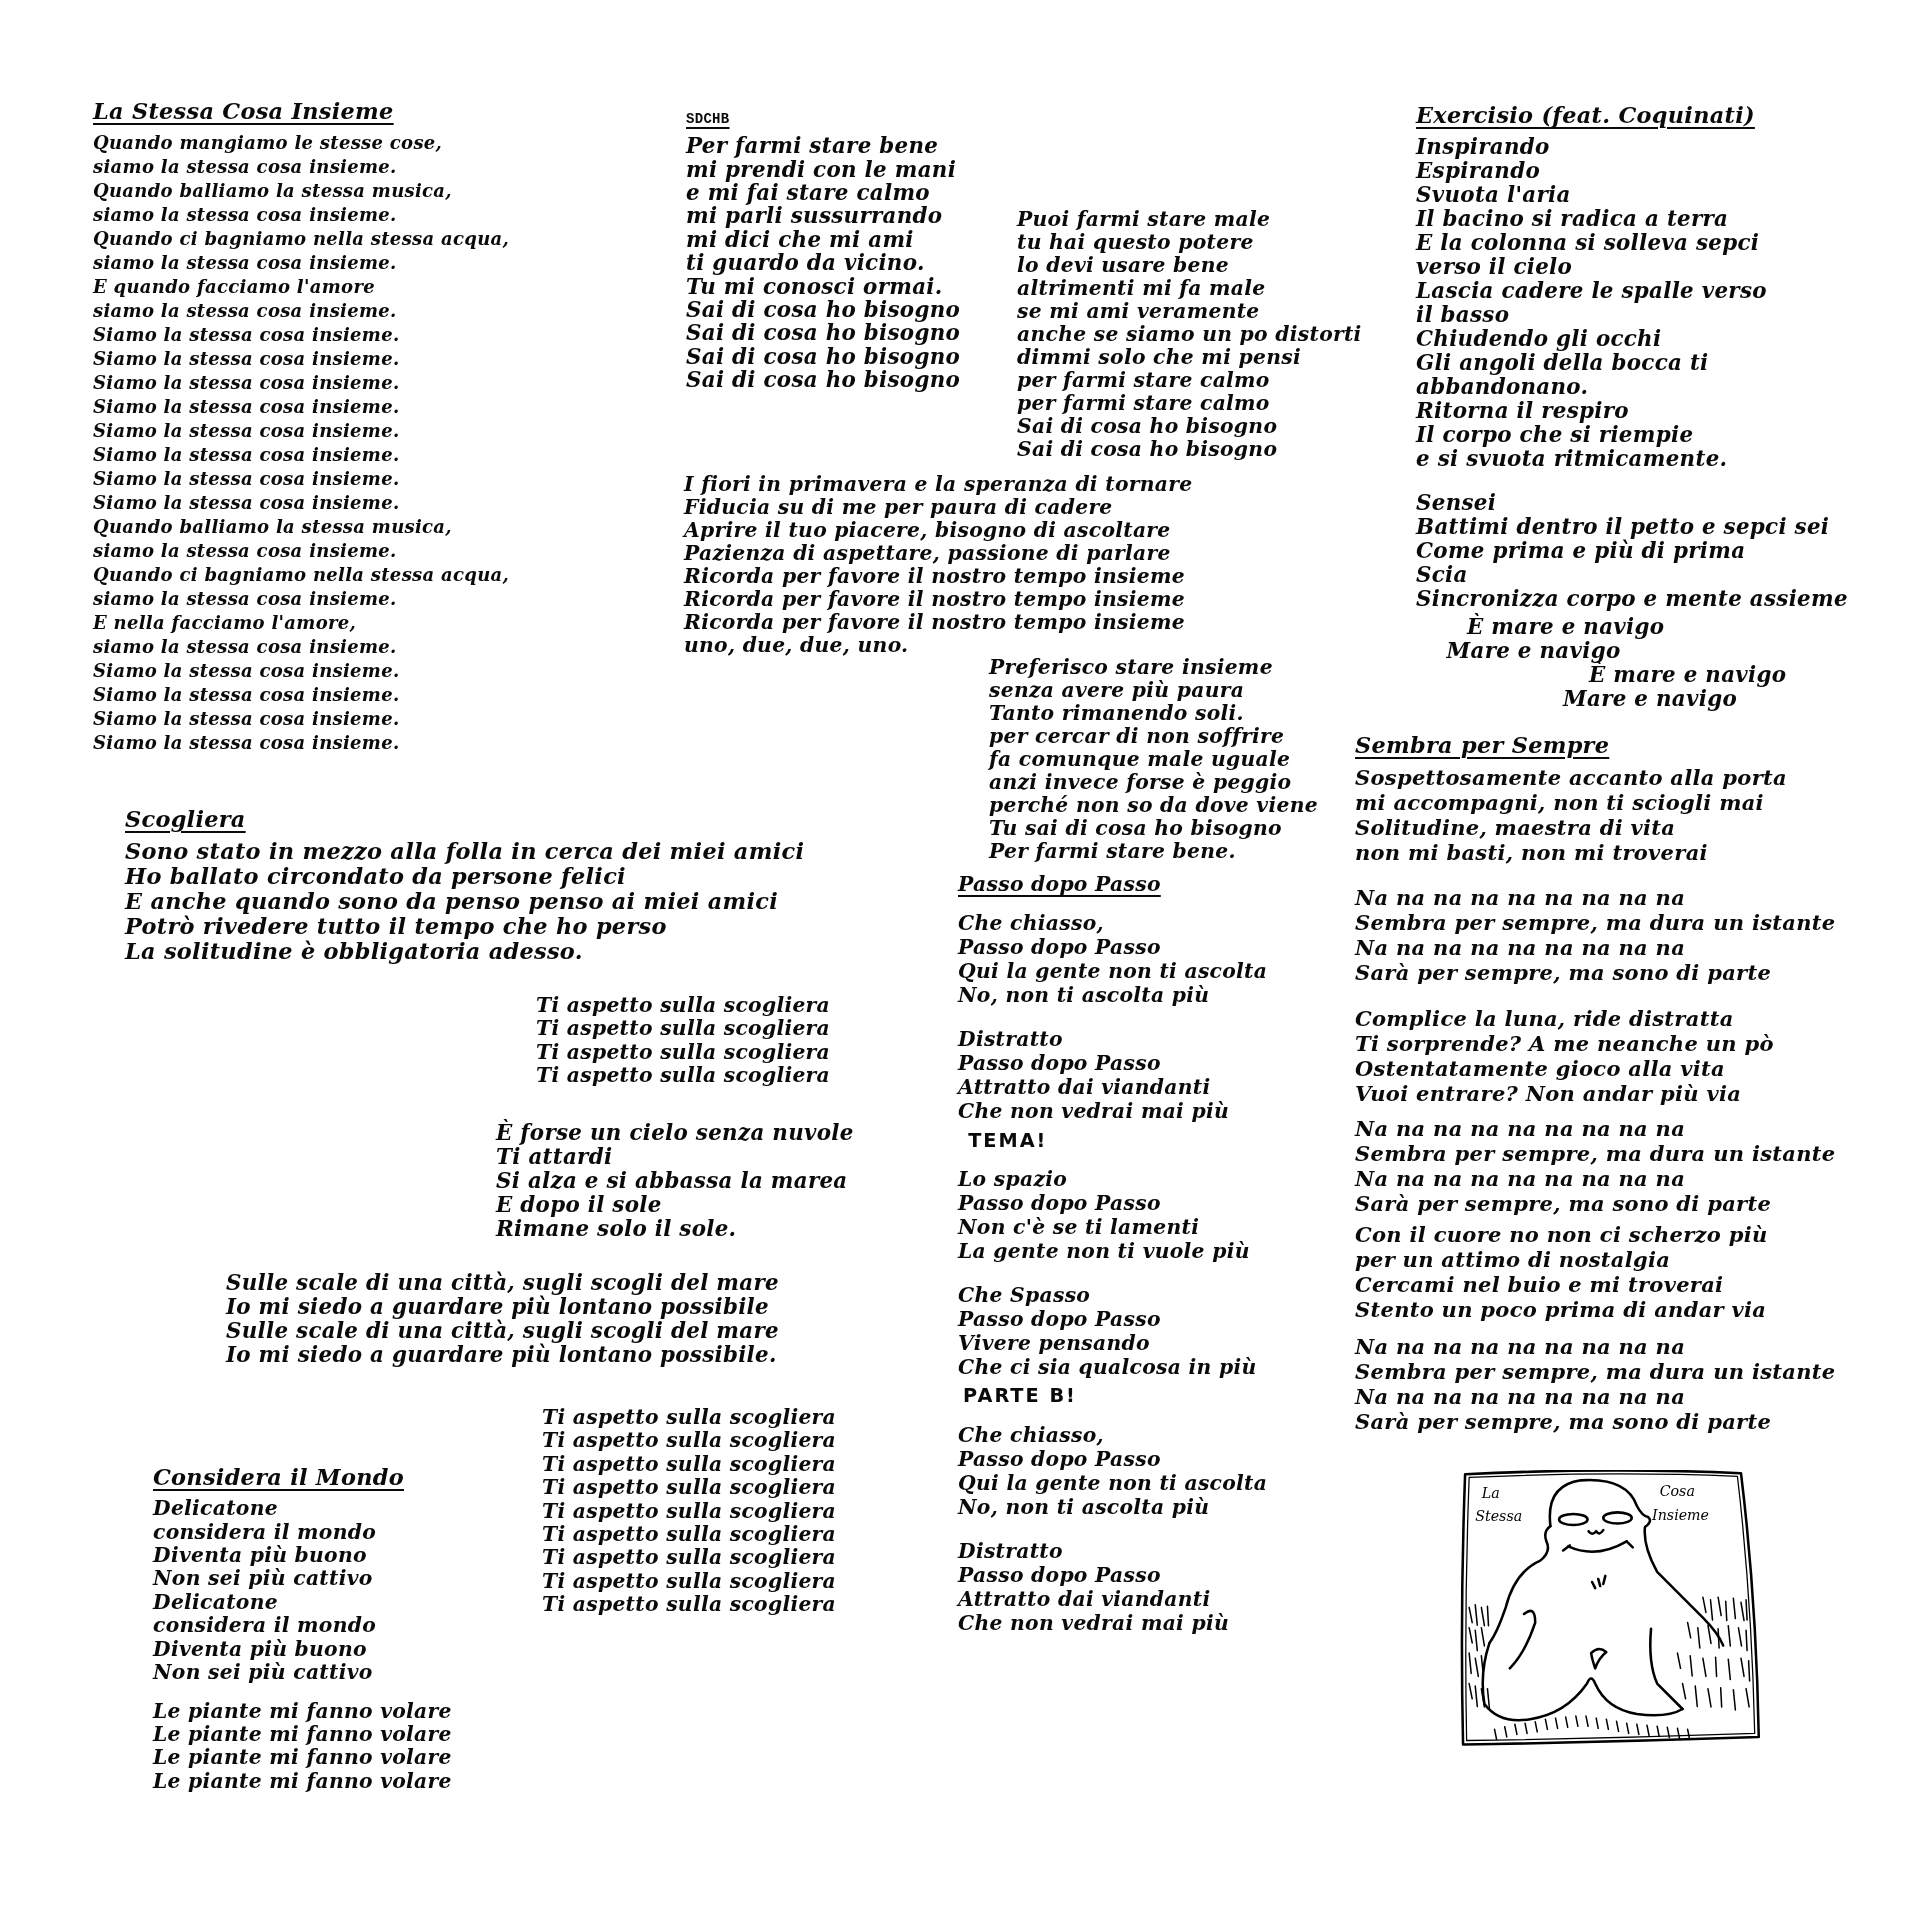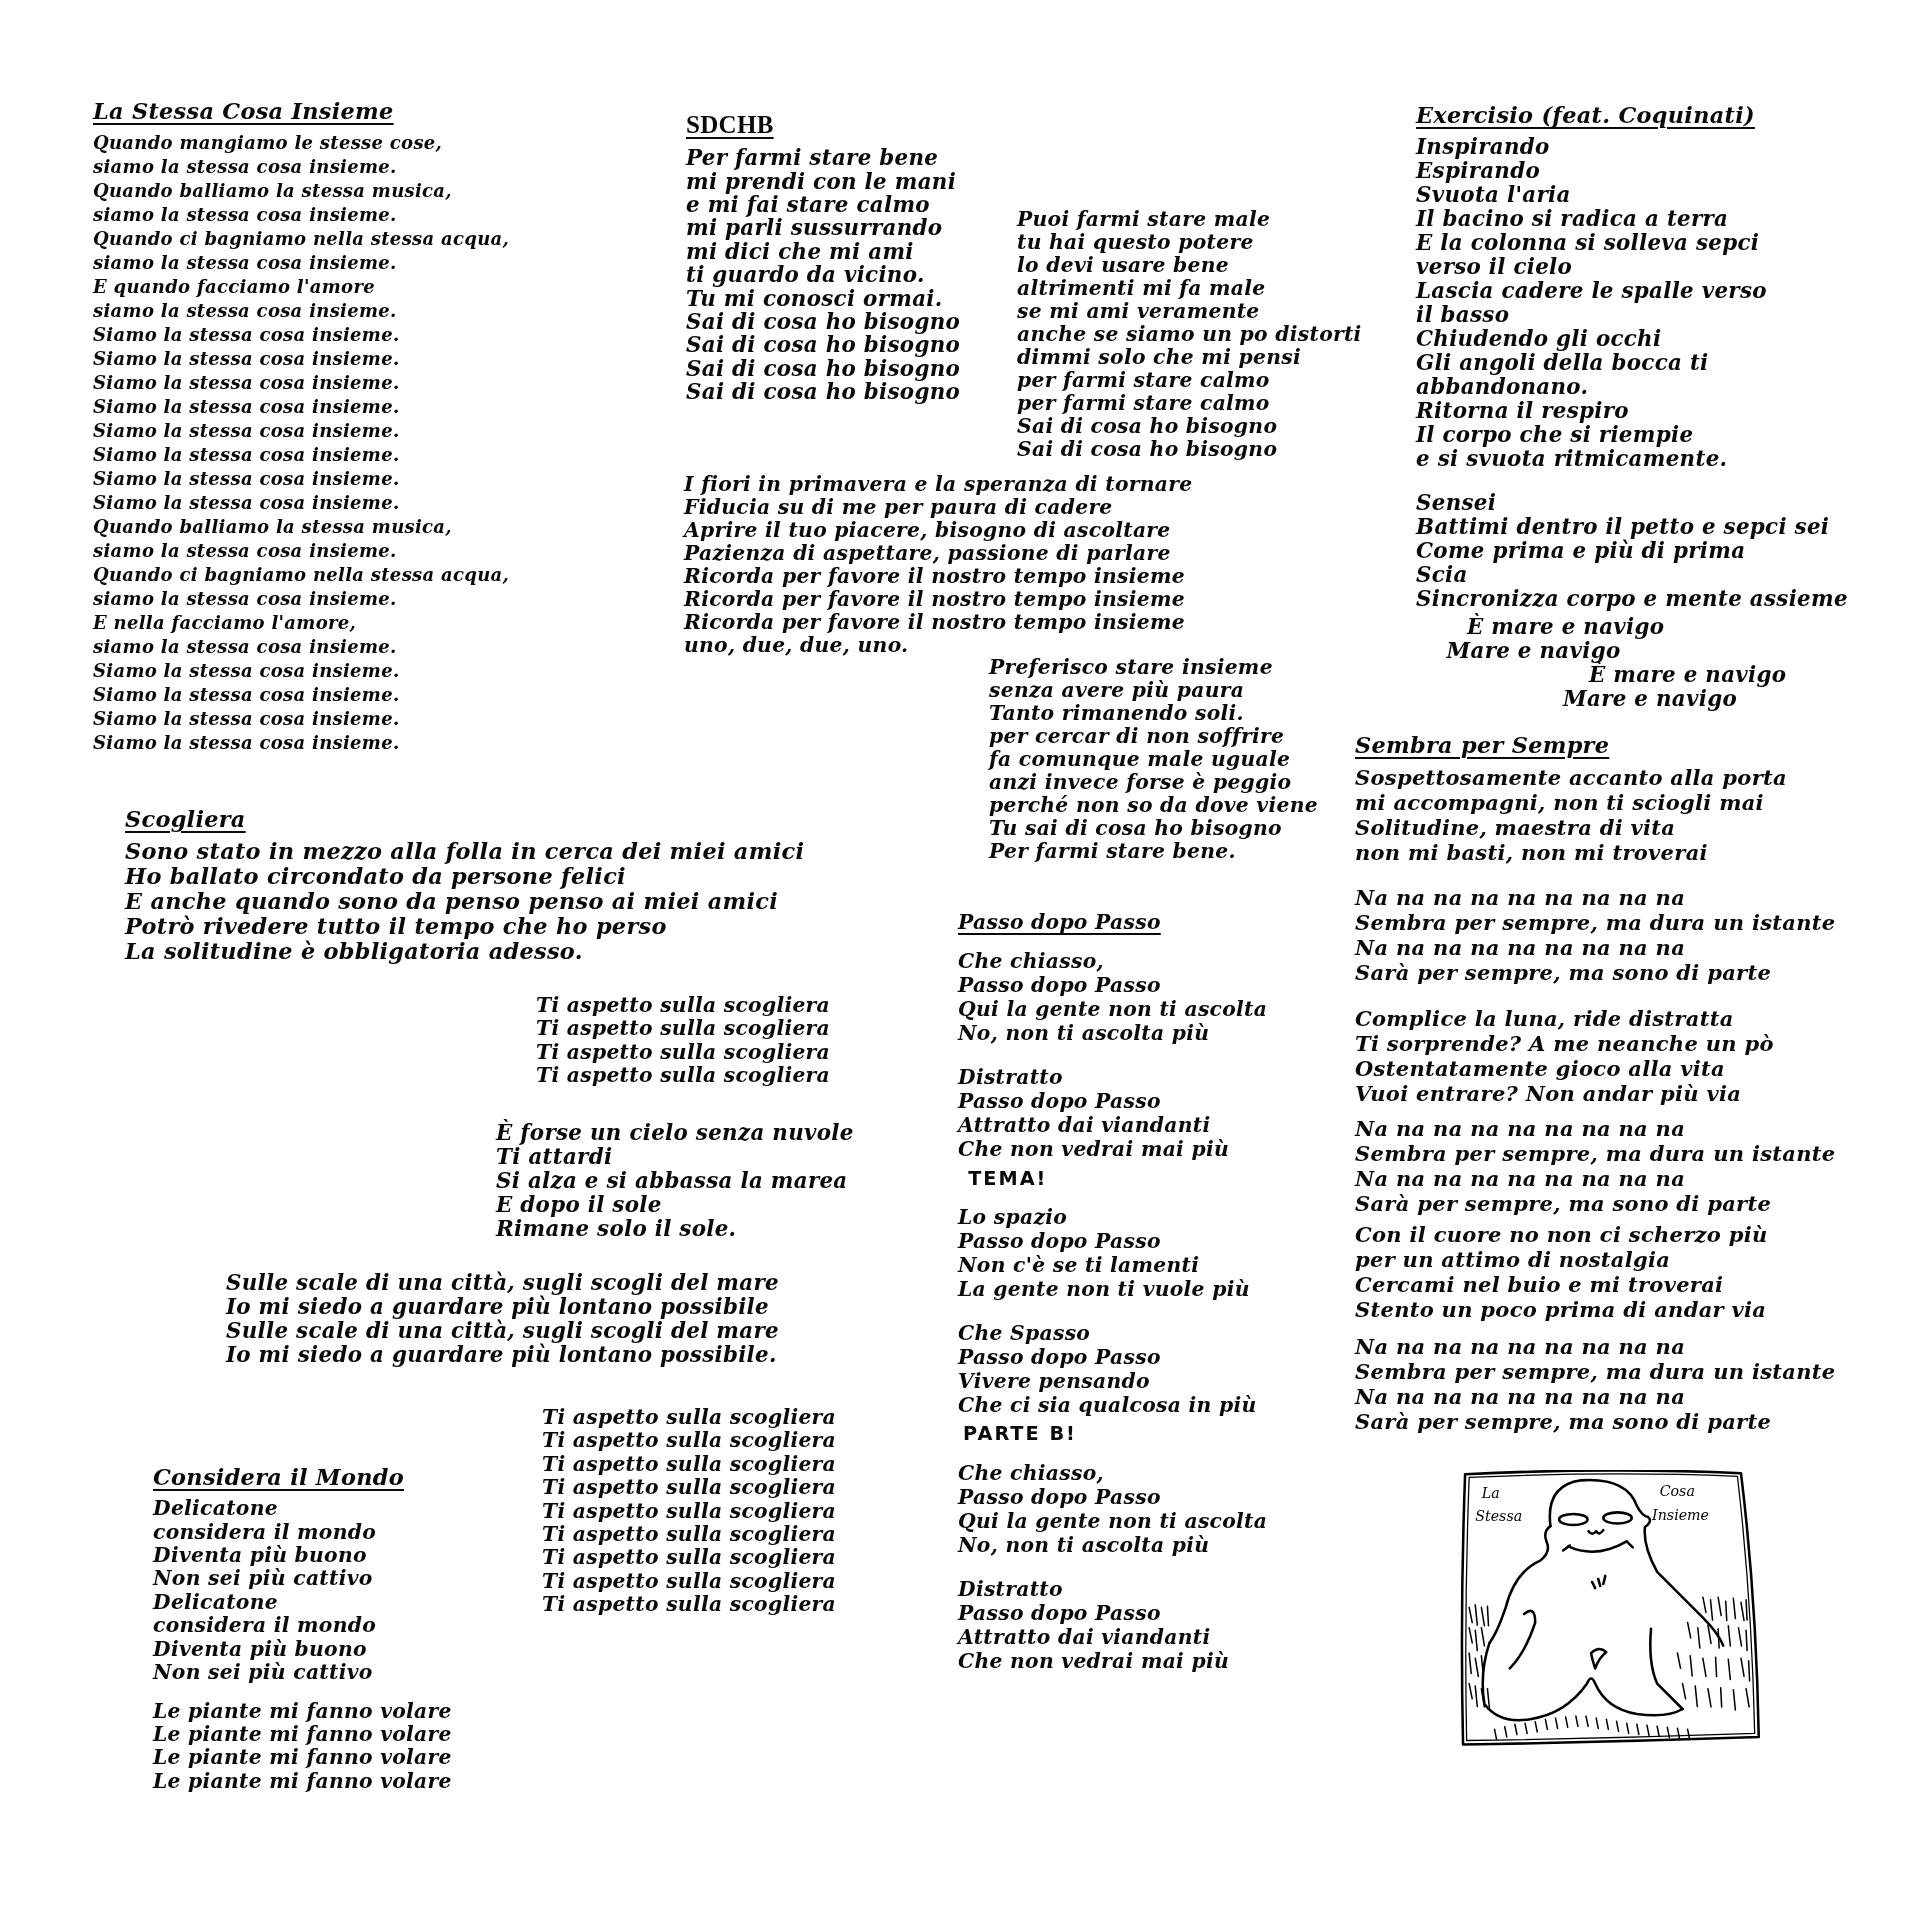--- a/index.html
+++ b/index.html
@@ -2,21 +2,21 @@
 <html style="font-size:8.1px"><head>
 <meta charset="utf-8">
 <style>
   html, body { margin:0; padding:0; background:#ffffff; }
   body { width:1926px; height:1926px; position:relative; overflow:hidden;
          font-family:"DejaVu Serif", serif; color:#000; }
   .blk { position:absolute; font-style:italic; font-weight:bold; color:#0a0a0a;
          letter-spacing:0.3px; }
   .title { font-size:22.4px; text-decoration:underline; text-decoration-thickness:2px;
            text-underline-offset:4.1px; margin-bottom:7.1px; white-space:nowrap; }
-  .title.caps { font-style:normal; font-family:Liberation Serif, serif; font-size:25px; }
+  .title.caps { font-style:normal; font-family:Liberation Mono, monospace; font-size:14px; }
   .ln { white-space:nowrap; display:block; }
   .gap { height:20.3px; }
   .label { font-style:normal; font-family:"DejaVu Sans", sans-serif; font-size:19.3px;
            letter-spacing:2px; margin:5.1px 0 15.3px 10.2px; white-space:nowrap; }
   
   .s1 .ln { font-size:18px; line-height:24px; }
   .s2 .ln { font-size:21.4px; line-height:23.4px; }
   .s3 .ln { font-size:20.3px; line-height:23px; }
   .s4 .ln { font-size:21.4px; line-height:24px; }
   .s5 .ln { font-size:20.3px; line-height:23.4px; }
@@ -221,21 +221,21 @@
     </div>
   <div class="gap" style="height:15.3px;"></div>
   <div>
       <span class="ln">Le piante mi fanno volare</span>
       <span class="ln">Le piante mi fanno volare</span>
       <span class="ln">Le piante mi fanno volare</span>
       <span class="ln">Le piante mi fanno volare</span>
     </div>
 </div>
 
-<div class="blk s8" style="left:958px; top:910px;">
+<div class="blk s8" style="left:958px; top:872px;">
   <div class="title" style="font-size:20.3px;">Passo dopo Passo</div>
   <div style="height:8.1px;"></div>
   <div>
       <span class="ln">Che chiasso,</span>
       <span class="ln">Passo dopo Passo</span>
       <span class="ln">Qui la gente non ti ascolta</span>
       <span class="ln">No, non ti ascolta più</span>
     </div>
   <div class="gap"></div>
   <div>

